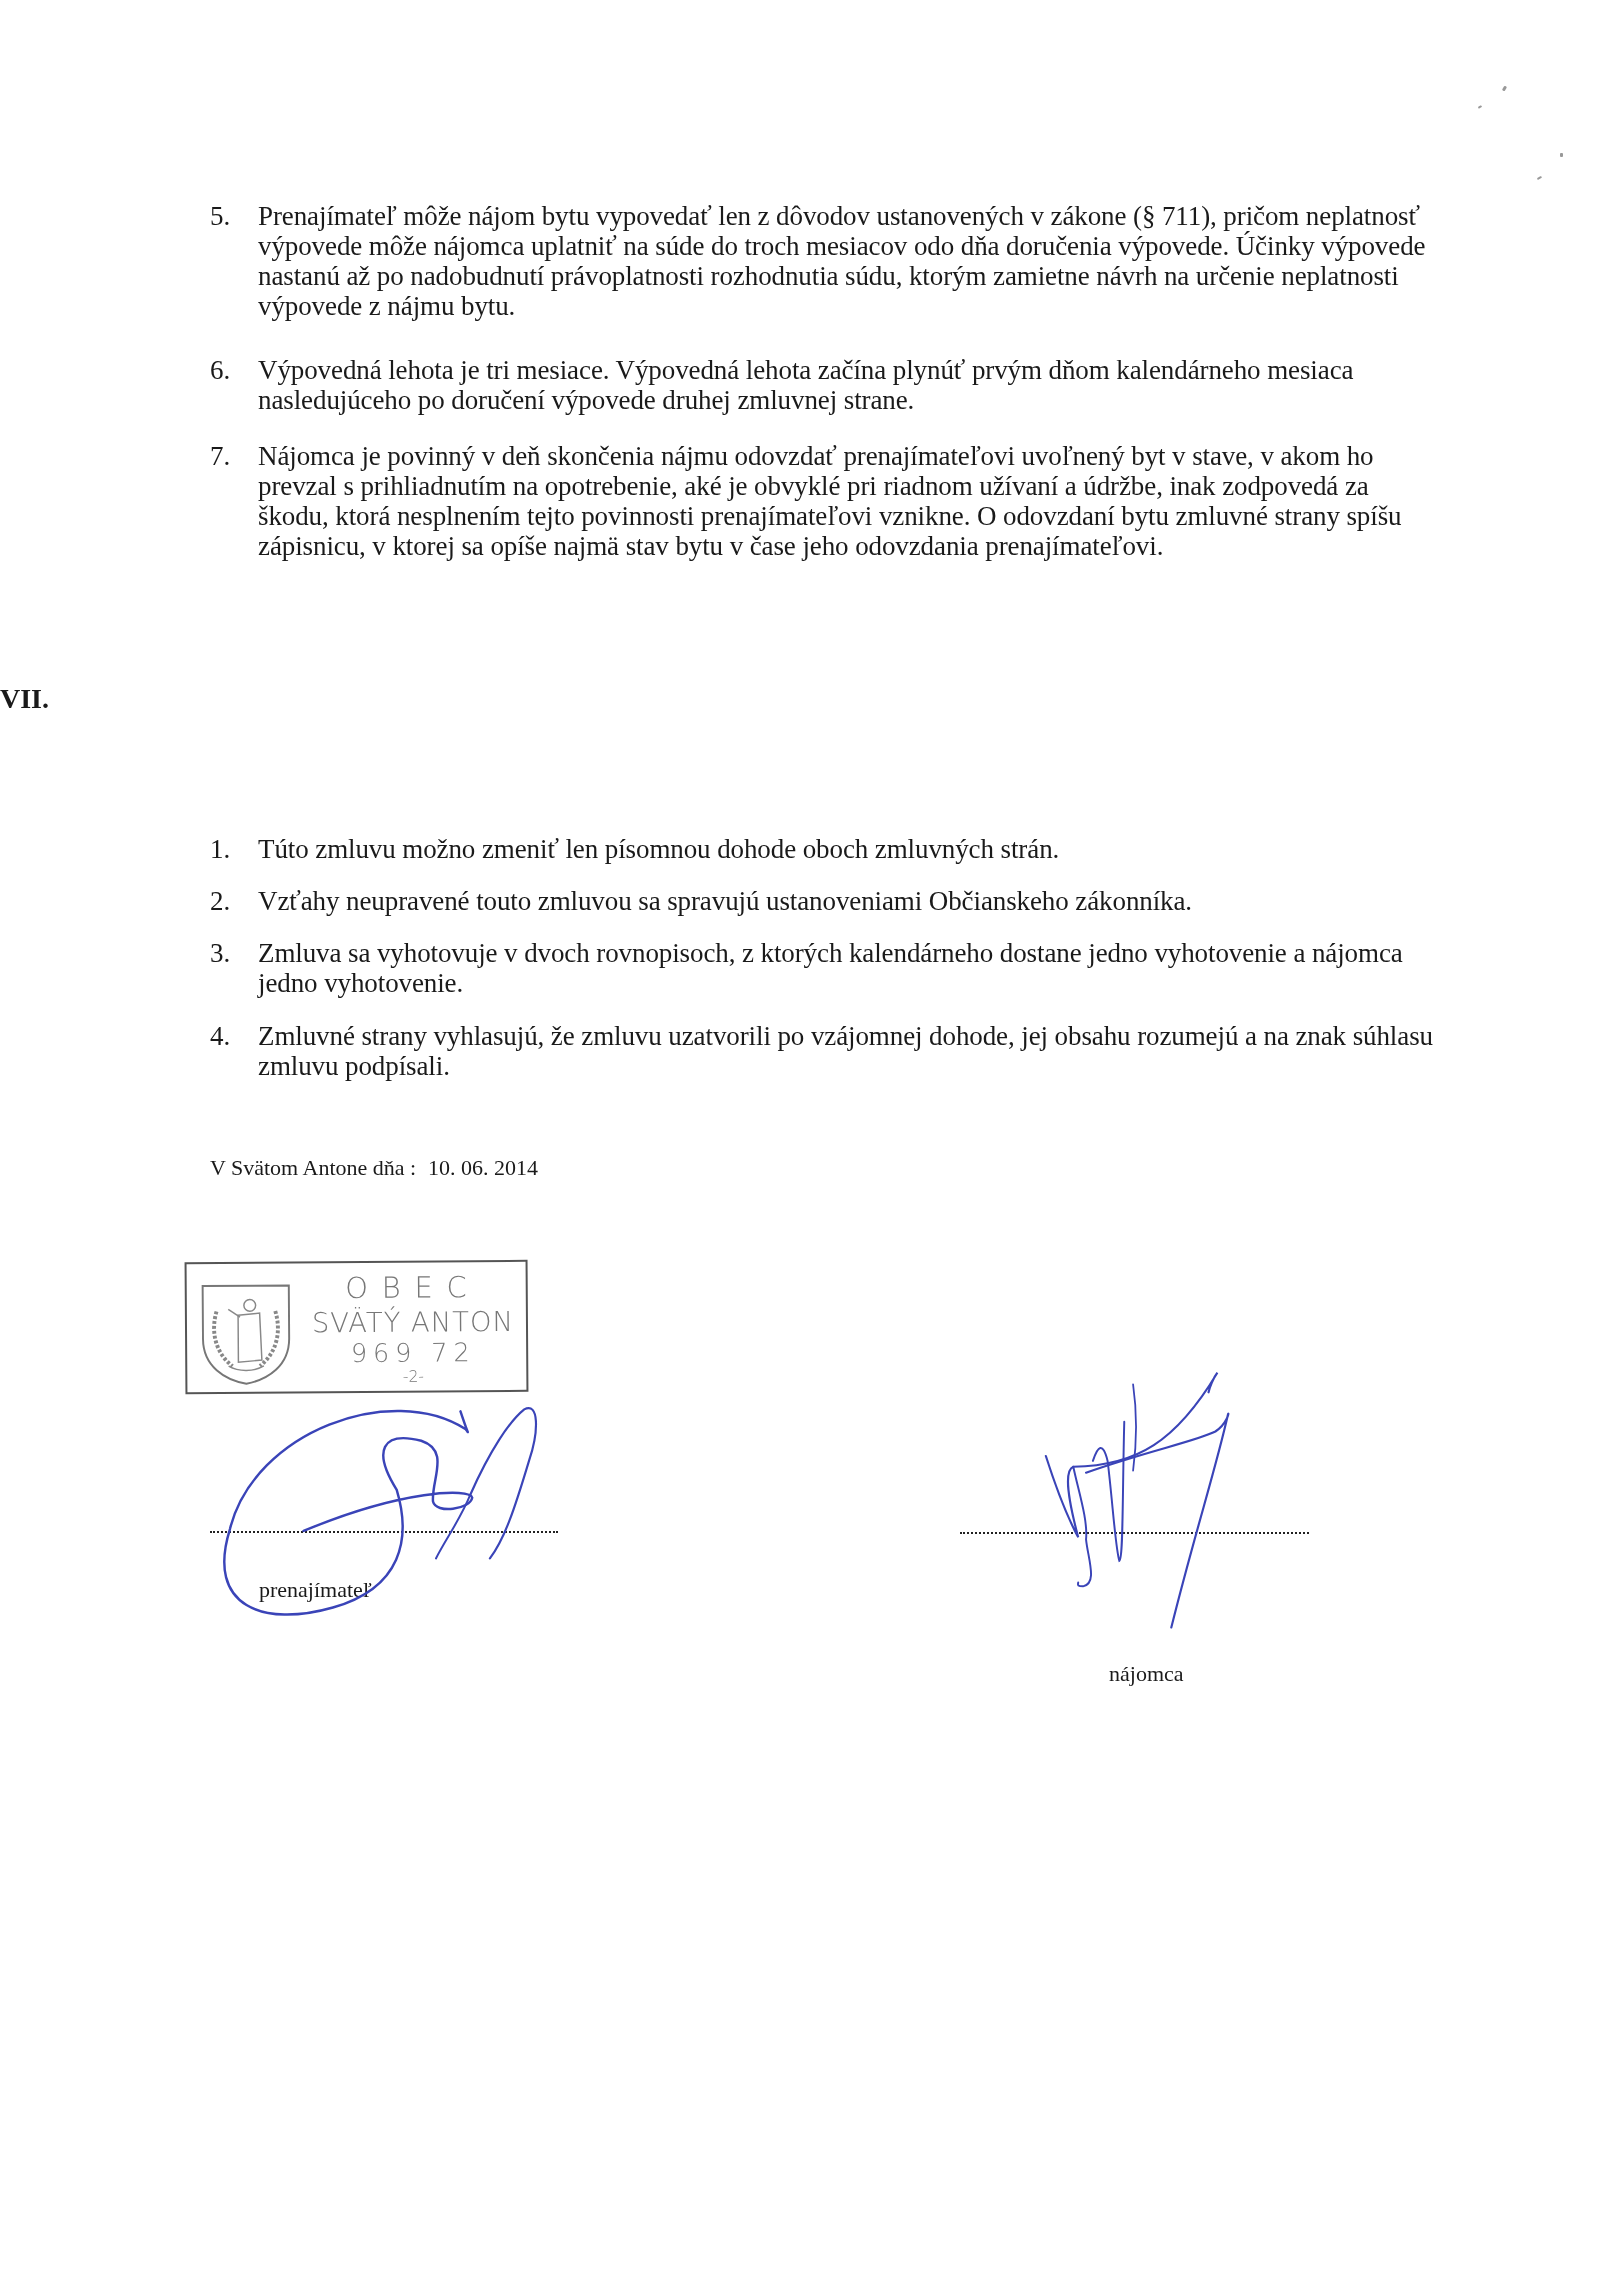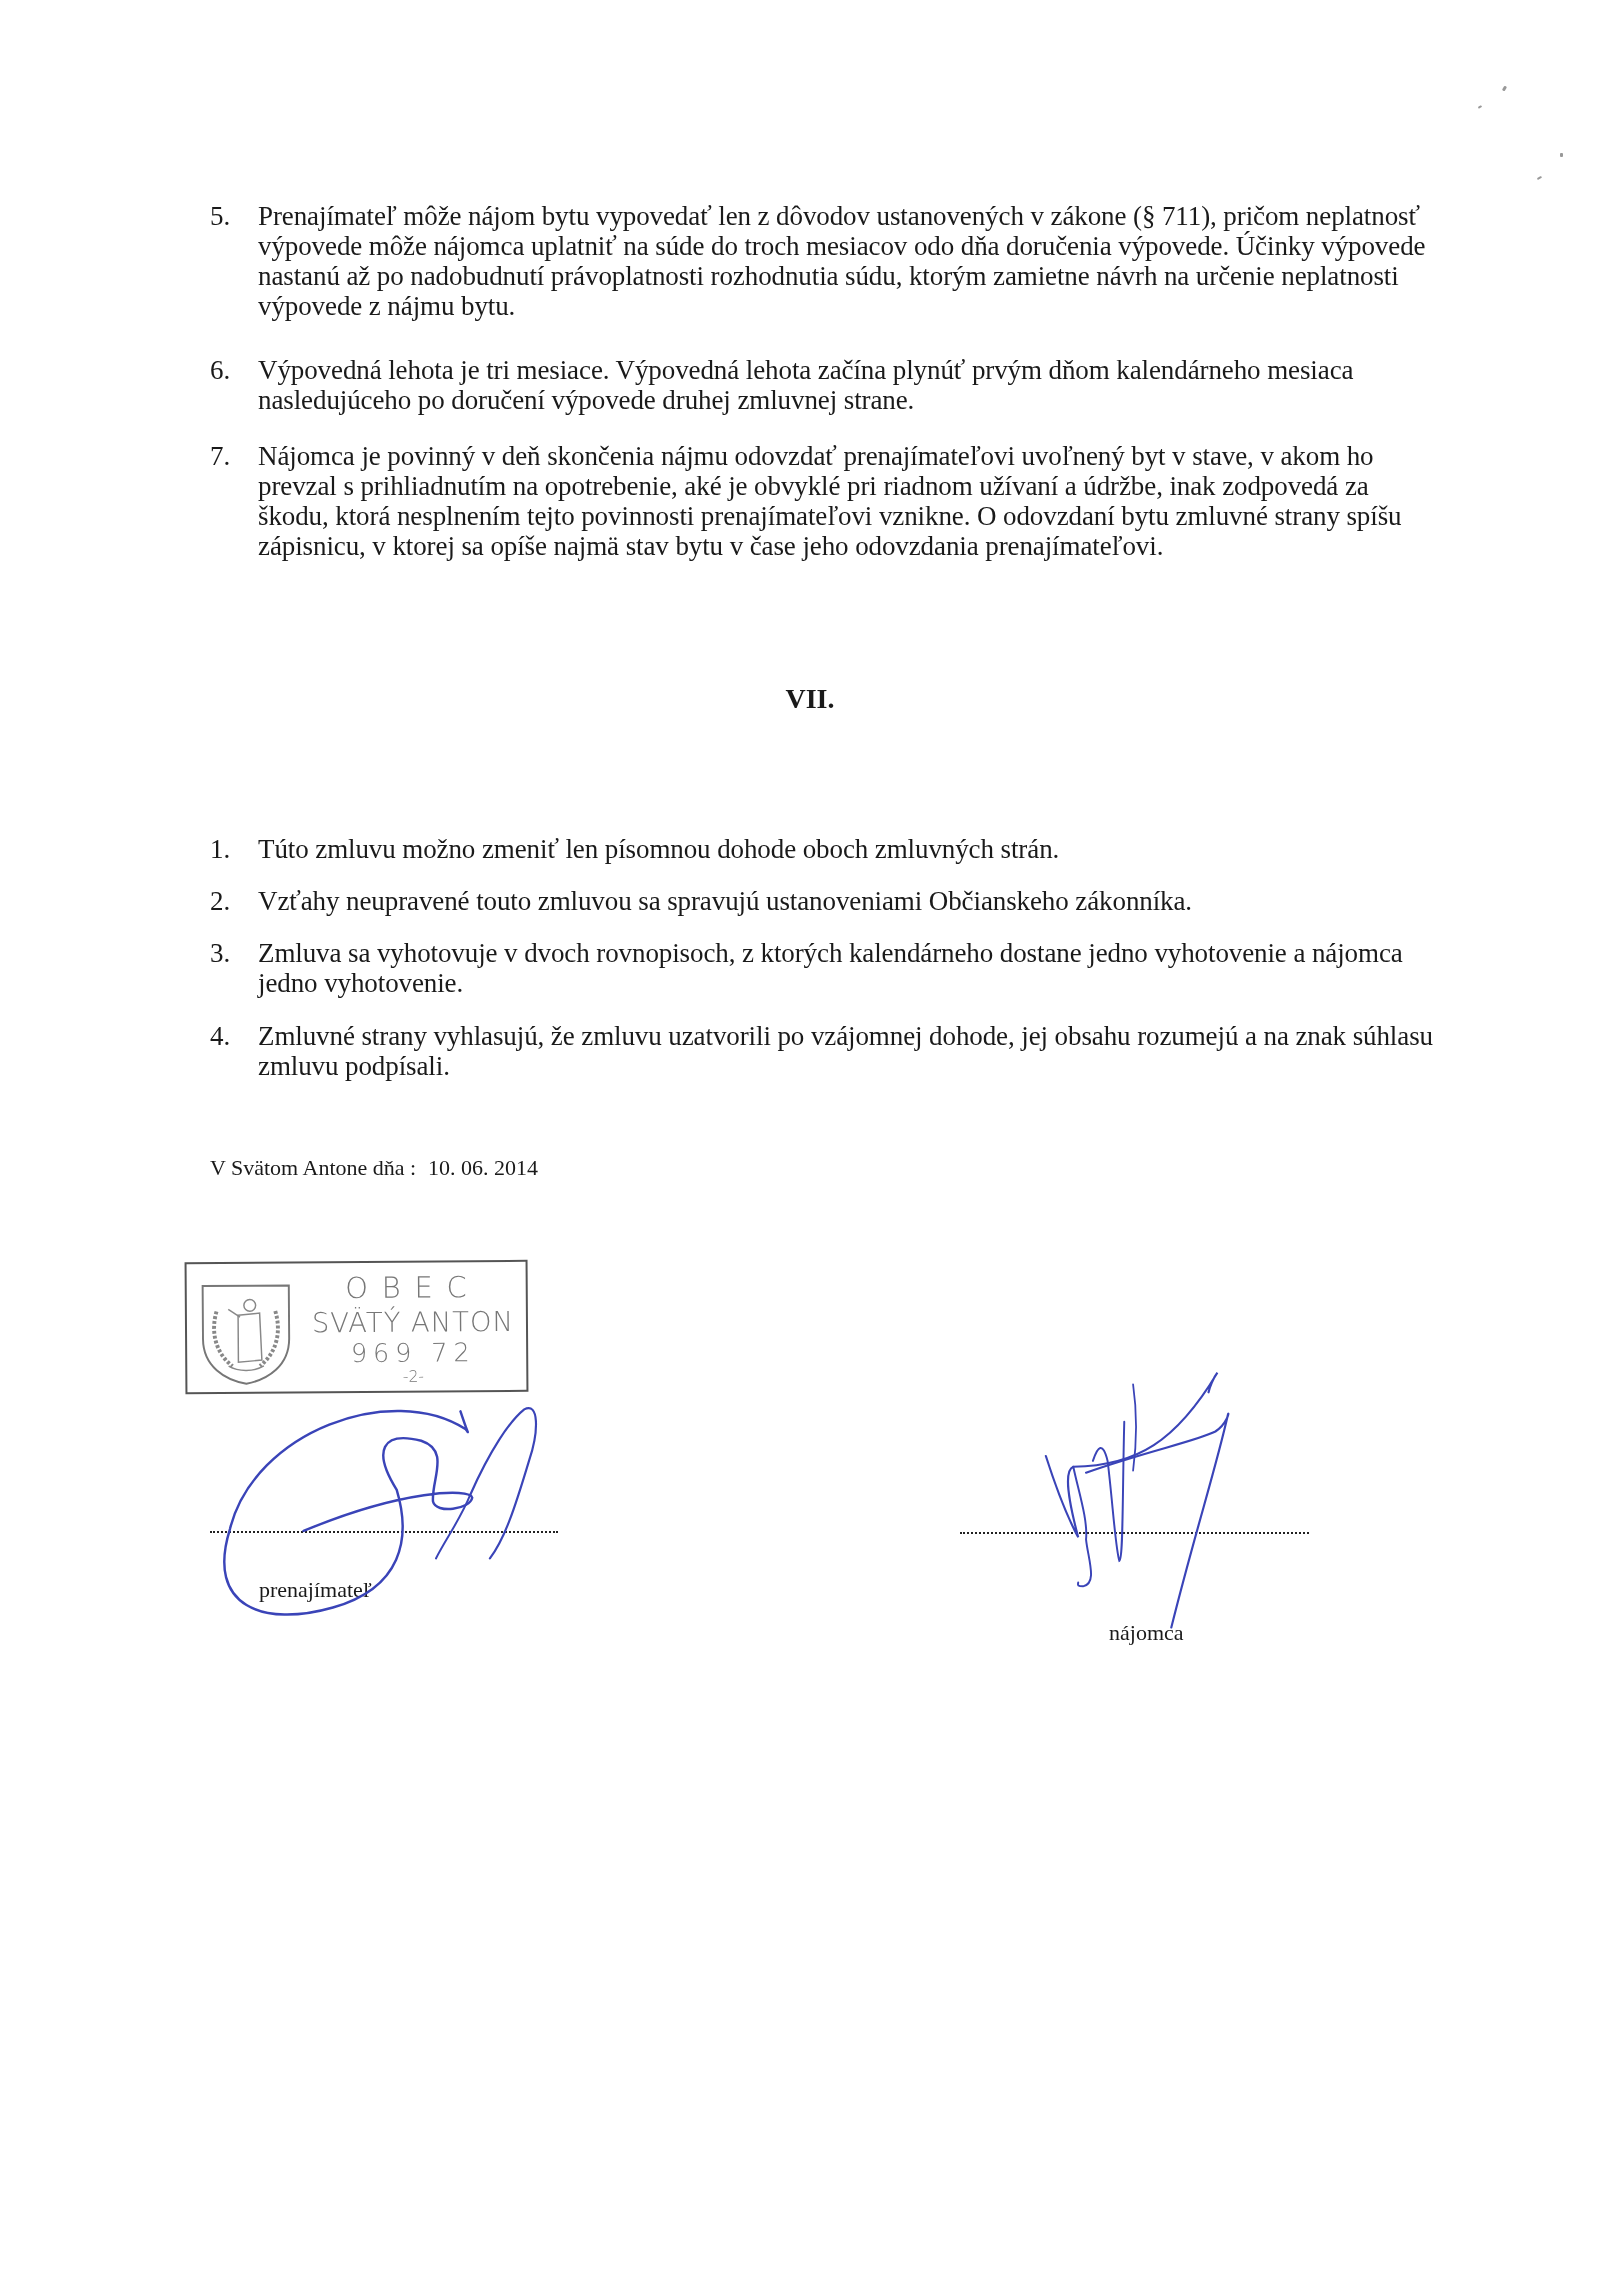--- a/index.html
+++ b/index.html
@@ -8,21 +8,21 @@
       font-family: "Liberation Serif", serif; color: #1a1a1a;
     }
     .page { position: absolute; left: 0; top: 0; width: 1620px; height: 2292px; }
     .para {
       position: absolute; left: 210px; width: 1225px;
       font-size: 27px; line-height: 30px; letter-spacing: -0.1px;
     }
     .para .num { position: absolute; left: 0; top: 0; }
     .para .txt { display: block; margin-left: 48px; }
     .heading {
-      position: absolute; left: 0; width: 1620px; text-align: center;
+      position: absolute; left: 0; width: 1620px; 
       font-weight: bold; font-size: 28px;
     }
     .place-date { position: absolute; left: 210px; top: 1155px; font-size: 22px; text-align: right; }
     .place-date .date { margin-left: 11.8px; }
     .stamp {
       position: absolute; left: 185px; top: 1261px; width: 343px; height: 132px;
       border: 2px solid #555; box-sizing: border-box; background: #fff;
       transform: rotate(-0.4deg);
     }
     .stamp .crest { position: absolute; left: 11.8px; top: 17.6px; width: 94px; height: 104px; }
@@ -107,21 +107,21 @@
 
   <div class="sig-line" style="left:210px;top:1531px;width:348px;"></div>
   <div class="sig-label" style="left:259px;top:1561px;">prenajímateľ</div>
   <svg class="signature" style="left:176px;top:1372px;" width="412" height="265" viewBox="0 0 420 270">
     <path d="M290 40 C300 70 298 60 295 58 C220 10 80 60 55 160 C30 240 90 260 160 240 C230 220 240 170 225 120 C200 80 210 60 250 70 C280 80 260 110 262 132 C265 145 300 140 302 128 C300 118 230 120 130 162" fill="none" stroke="#3a44b8" stroke-width="2.5" stroke-linecap="round"></path>
     <path d="M300 125 C320 80 340 50 355 38 C370 30 370 60 360 90 C345 140 335 170 320 190" fill="none" stroke="#3a44b8" stroke-width="2.2" stroke-linecap="round"></path>
     <path d="M300 125 C290 150 275 170 265 190" fill="none" stroke="#3a44b8" stroke-width="2" stroke-linecap="round"></path>
   </svg>
 
   <div class="sig-line" style="left:960px;top:1532px;width:349px;"></div>
-  <div class="sig-label" style="left:1109px;top:1604px;">nájomca</div>
+  <div class="sig-label" style="left:1109px;top:1645px;">nájomca</div>
   <svg class="signature" style="left:941px;top:1353px;" width="392" height="304" viewBox="0 0 400 310">
     <path d="M107 105 C115 130 125 160 140 188 C130 150 125 120 135 116 C200 115 240 90 282 20 C278 25 274 35 273 40" fill="none" stroke="#3a44b8" stroke-width="2.2" stroke-linecap="round"></path>
     <path d="M148 122 C210 100 260 90 280 80 C292 72 294 60 293 62 C280 120 260 180 235 280" fill="none" stroke="#3a44b8" stroke-width="2.2" stroke-linecap="round"></path>
     <path d="M135 116 C140 140 150 170 148 190 C150 210 160 235 145 238 C138 238 140 236 140 234" fill="none" stroke="#3a44b8" stroke-width="2" stroke-linecap="round"></path>
     <path d="M155 110 C160 95 165 90 170 110 C175 150 178 200 182 212 C186 210 185 150 187 70" fill="none" stroke="#3a44b8" stroke-width="2" stroke-linecap="round"></path>
     <path d="M196 32 C200 60 200 90 196 120" fill="none" stroke="#3a44b8" stroke-width="1.8" stroke-linecap="round"></path>
   </svg>
 
 </div>
 

